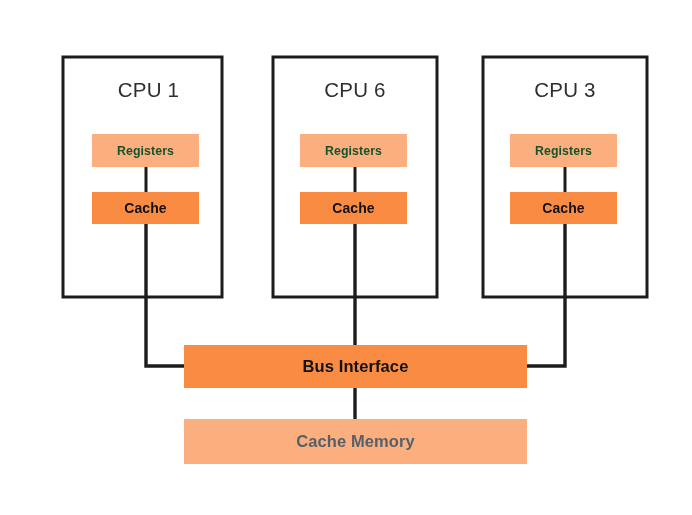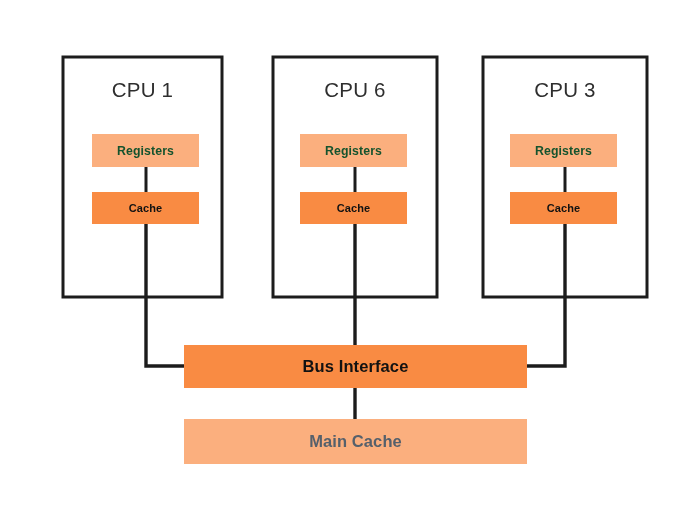--- a/index.html
+++ b/index.html
@@ -62,21 +62,21 @@
     color: #2e2e2e;
     letter-spacing: 0.2px;
   }
   .registers-label {
     font-size: 12.3px;
     font-weight: 700;
     color: #14532d;
     letter-spacing: 0.1px;
   }
   .cache-label {
-    font-size: 11px;
+    font-size: 14px;
     font-weight: 700;
     color: #121212;
     letter-spacing: 0.1px;
   }
   .bus-label {
     font-size: 16.5px;
     font-weight: 700;
     color: #121212;
     letter-spacing: 0.1px;
   }
@@ -127,35 +127,35 @@
       <rect class="box-rect" x="510" y="192" width="107" height="32" fill="#f98b43"></rect>
     </g>
 
     <path class="connector" d="M 355 387 L 355 420"></path>
 
     <rect class="box-rect" x="184" y="345" width="343" height="43" fill="#f98b43"></rect>
 
     <rect class="box-rect" x="184" y="419" width="343" height="45" fill="#fbaf7e"></rect>
   </svg>
 
-  <div class="txt cpu-title" style="left:63px; top:75px; width:159px; height:30px;">CPU 1</div>
+  <div class="txt cpu-title" style="left:63px; top:75px; width:159px; height:30px;padding-left:6px;">CPU 1</div>
 
   <div class="txt registers-label" style="left:92px; top:134px; width:107px; height:33px;">Registers</div>
 
   <div class="txt cache-label" style="left:92px; top:192px; width:107px; height:32px;">Cache</div>
 
   <div class="txt cpu-title" style="left:273px; top:75px; width:164px; height:30px;">CPU 6</div>
 
   <div class="txt registers-label" style="left:300px; top:134px; width:107px; height:33px;">Registers</div>
 
   <div class="txt cache-label" style="left:300px; top:192px; width:107px; height:32px;">Cache</div>
 
   <div class="txt cpu-title" style="left:483px; top:75px; width:164px; height:30px;">CPU 3</div>
 
   <div class="txt registers-label" style="left:510px; top:134px; width:107px; height:33px;">Registers</div>
 
   <div class="txt cache-label" style="left:510px; top:192px; width:107px; height:32px;">Cache</div>
 
   <div class="txt bus-label" style="left:184px; top:345px; width:343px; height:43px;">Bus Interface</div>
 
-  <div class="txt memory-label" style="left:184px; top:419px; width:343px; height:45px;">Main Cache</div>
+  <div class="txt memory-label" style="left:184px; top:419px; width:343px; height:45px;">Cache Memory</div>
 
 </div>
 
 </body></html>

